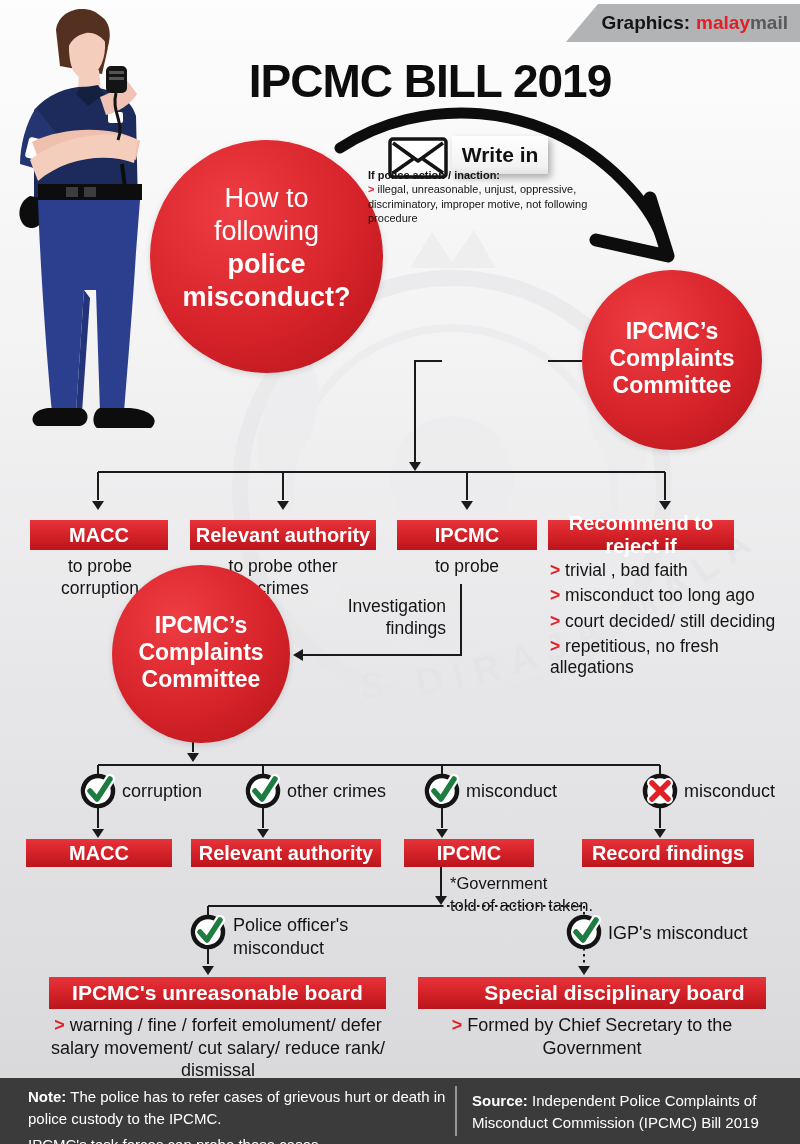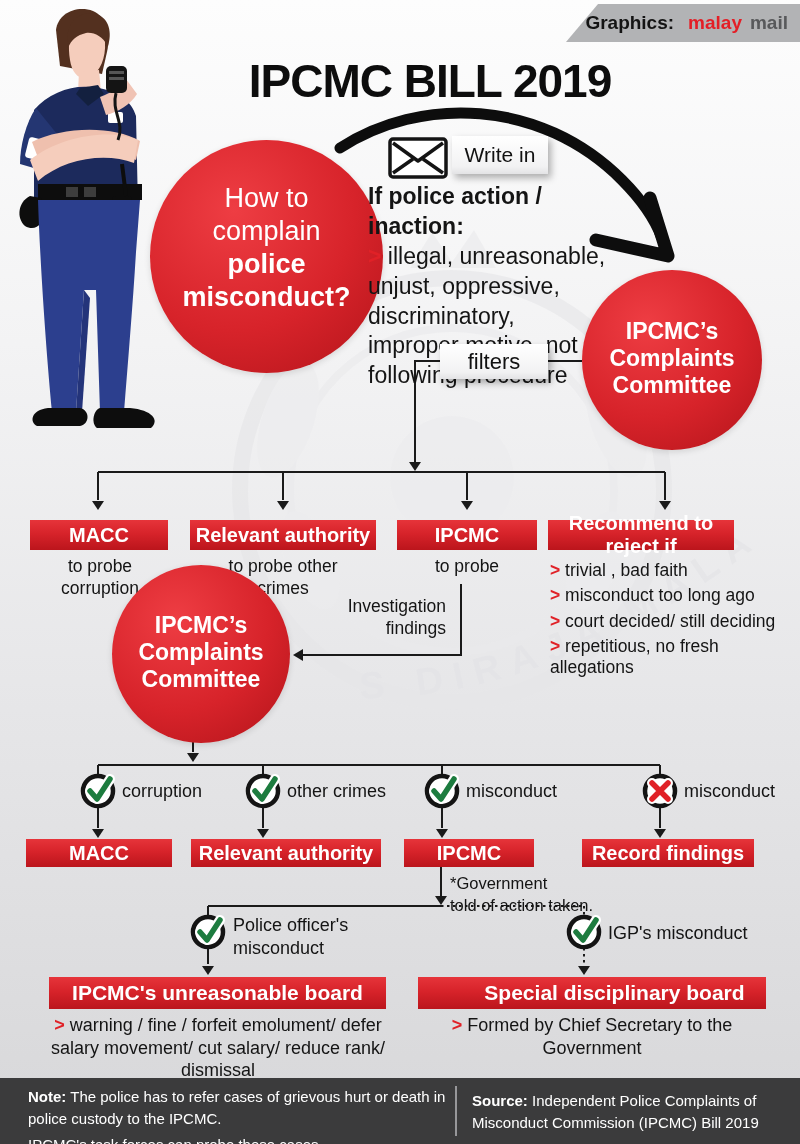--- a/index.html
+++ b/index.html
@@ -5,42 +5,42 @@
   * { margin:0; padding:0; box-sizing:border-box; }
   body { font-family:"Liberation Sans", sans-serif; background:#888; }
   #stage { position:relative; width:800px; height:1144px; margin:0 auto; overflow:hidden;
            background:linear-gradient(180deg,#fdfdfd 0%,#f3f3f4 30%,#e6e6e8 62%,#d7d7d9 100%); }
   .abs { position:absolute; }
   svg { display:block; }
   
   .banner { left:566px; top:4px; width:234px; height:38px; background:#b2b3b5;
             clip-path:polygon(32px 0,100% 0,100% 100%,0 100%);
             display:flex; align-items:center; justify-content:flex-end; padding-right:12px;
-            font-size:19px; font-weight:bold; color:#141414;gap:8px; }
+            font-size:19px; font-weight:bold; color:#141414; }
   .banner .red { color:#e41e26; margin-left:6px; }
   .banner .gray { color:#58595b; }
   
   .title { left:60px; top:54px; width:740px; text-align:center; font-size:46px; font-weight:bold;
            color:#0d0d0d; letter-spacing:-1px; }
   
   .redcircle { border-radius:50%; color:#fff; text-align:center;
      background:radial-gradient(circle at 36% 30%, #ee3d43 0%, #d7232a 55%, #b2141a 100%);
      box-shadow:0 2px 6px rgba(0,0,0,0.12); }
   .c1 { left:150px; top:140px; width:233px; height:233px; font-size:27px; line-height:1.22; padding-top:42px; }
   .c1 .b { font-weight:bold; }
   .c2 { left:582px; top:270px; width:180px; height:180px; font-size:23px; font-weight:bold; line-height:1.18; padding-top:48px; }
   .c3 { left:112px; top:565px; width:178px; height:178px; font-size:23px; font-weight:bold; line-height:1.18; padding-top:47px; }
   
   .tag { background:linear-gradient(180deg,#ffffff 0%,#f2f2f3 80%,#e3e3e5 100%);
          box-shadow:3px 4px 7px rgba(0,0,0,0.30); display:flex; align-items:center; justify-content:center;
-         font-weight:normal; color:#111; }
+         font-weight:bold; color:#111; }
   .writein { left:452px; top:136px; width:96px; height:38px; font-size:21px; }
   .filters { left:440px; top:344px; width:108px; height:35px; font-size:22px; }
   
-  .cond { left:368px; top:182px; width:240px; font-size:23px; line-height:1.3; color:#141414; }
+  .cond { left:368px; top:168px; width:240px; font-size:11px; line-height:1.3; color:#141414; }
   .cond .h { font-weight:bold; }
   .mark { color:#e02127; font-weight:bold; }
   
   .bar { background:linear-gradient(180deg,#e6343a 0%,#d7232a 45%,#bb151c 100%);
          color:#fff; font-weight:bold; text-align:center; display:flex; align-items:center; justify-content:center; }
   .bar1 { top:520px; height:30px; font-size:20px; }
   .bar2 { top:839px; height:28px; font-size:20px; }
   .bar3 { top:977px; height:32px; font-size:21px; }
   .sub { font-size:17.5px; color:#141414; text-align:center; line-height:1.25; }
   .rejlist { left:550px; top:560px; width:238px; font-size:17.5px; color:#141414; line-height:1.22; }
@@ -190,44 +190,41 @@
   <div class="abs banner">
     <span>Graphics:</span>
     <span class="red">malay</span>
       <span class="gray">mail</span>
   </div>
 
   <div class="abs title">IPCMC BILL 2019</div>
 
   <div class="abs redcircle c1">
     <div>How to</div>
-    <div>complain</div>
+    <div>following</div>
     <div class="b">police</div>
     <div class="b">misconduct?</div>
   </div>
 
   <div class="abs tag writein">
     <span>Write in</span>
   </div>
 
   <div class="abs cond">
     <span class="h">If police action / inaction:</span><br>
     <span class="mark">&gt;</span>
     <span>illegal, unreasonable, unjust, oppressive, discriminatory, improper motive, not following procedure</span>
   </div>
 
   <div class="abs redcircle c2">
     <div>IPCMC’s</div>
     <div>Complaints</div>
     <div>Committee</div>
   </div>
 
-  <div class="abs tag filters">
-    <span>filters</span>
-  </div>
 
   <div class="abs bar bar1" style="left:30px;width:138px;">MACC</div>
   <div class="abs bar bar1" style="left:190px;width:186px;">Relevant authority</div>
   <div class="abs bar bar1" style="left:397px;width:140px;">IPCMC</div>
   <div class="abs bar bar1" style="left:548px;width:186px;">Recommend to reject if</div>
 
   <div class="abs sub" style="left:48px;top:556px;width:104px;">to probe corruption</div>
   <div class="abs sub" style="left:223px;top:556px;width:120px;">to probe other crimes</div>
   <div class="abs sub" style="left:407px;top:556px;width:120px;">to probe</div>
 

